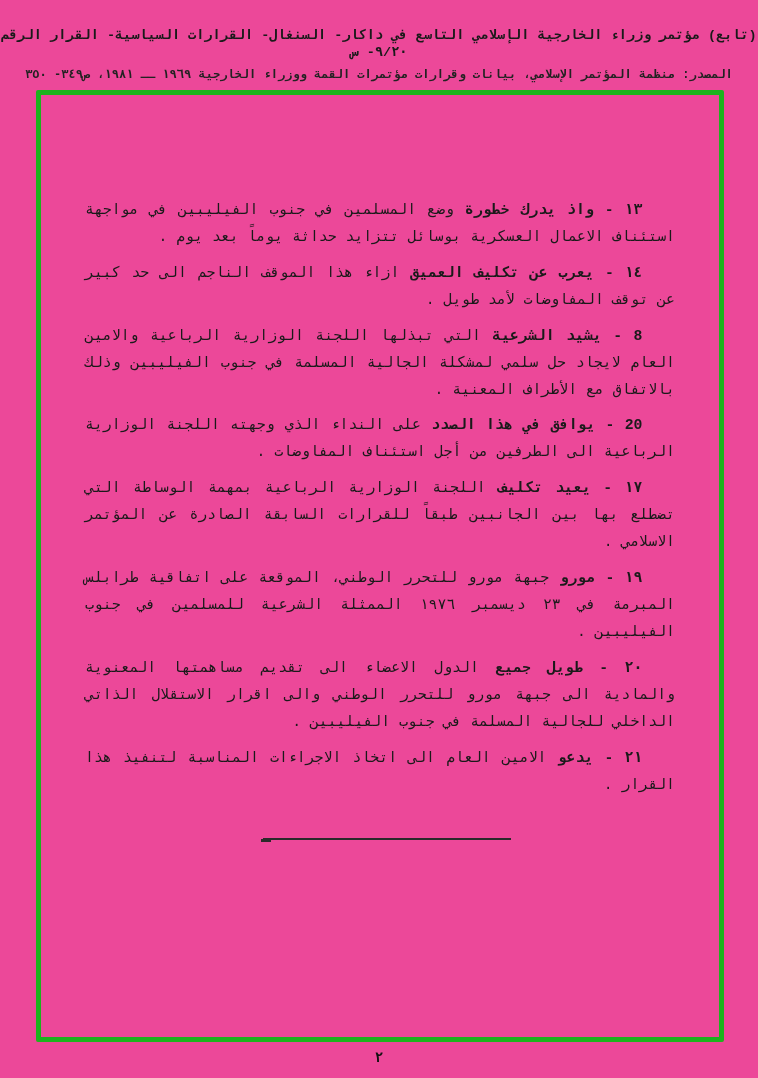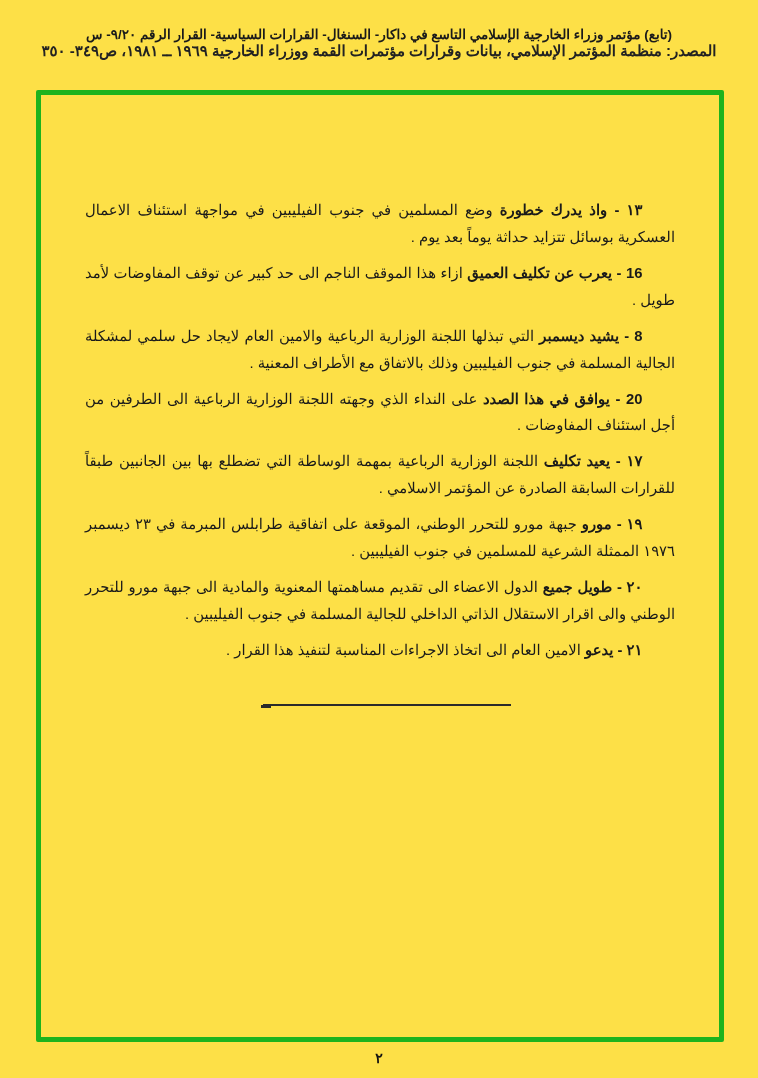--- a/index.html
+++ b/index.html
@@ -4,38 +4,39 @@
 <style>
   html, body {
     margin: 0;
     padding: 0;
     background: #ffffff;
   }
   .page {
     position: relative;
     width: 758px;
     height: 1078px;
-    background: #fde047;
-    font-family: Liberation Sans, sans-serif;
+    background: #ec4899;
+    font-family: Liberation Mono, monospace;
     color: #1a1a1a;
     overflow: hidden;
   }
   .header {
     direction: rtl;
     text-align: center;
     padding-top: 26px;
   }
   .header-line1 {
     font-weight: bold;
     font-size: 13.5px;
     letter-spacing: 0.2px;
   }
   .header-line2 {
     font-weight: bold;
-    font-size: 15px;
+    font-size: 12px;
+    margin-top: 7px;
     color: #222;
   }
   .frame {
     position: absolute;
     left: 36px;
     top: 90px;
     width: 688px;
     height: 952px;
     border: 5px solid #1db31d;
     border-radius: 2px;
@@ -105,28 +106,28 @@
 
   <div class="content">
 
     <p class="para">
       <span class="num">١٣ -</span>
       <span class="lead">واذ يدرك خطورة</span>
       <span class="rest">وضع المسلمين في جنوب الفيليبين  في مواجهة استئناف الاعمال العسكرية بوسائل تتزايد حداثة يوماً بعد يوم .</span>
     </p>
 
     <p class="para">
-      <span class="num">16 -</span>
+      <span class="num">١٤ -</span>
       <span class="lead">يعرب عن تكليف العميق</span>
       <span class="rest">ازاء هذا الموقف الناجم الى حد كبير عن توقف المفاوضات لأمد طويل .</span>
     </p>
 
     <p class="para">
       <span class="num">8 -</span>
-      <span class="lead">يشيد ديسمبر</span>
+      <span class="lead">يشيد الشرعية</span>
       <span class="rest">التي تبذلها اللجنة الوزارية الرباعية والامين العام لايجاد حل سلمي لمشكلة الجالية المسلمة في جنوب الفيليبين وذلك بالاتفاق مع الأطراف المعنية .</span>
     </p>
 
     <p class="para">
       <span class="num">20 -</span>
       <span class="lead">يوافق في هذا الصدد</span>
       <span class="rest">على النداء الذي وجهته اللجنة الوزارية الرباعية الى الطرفين من أجل استئناف المفاوضات .</span>
     </p>
 
     <p class="para">

